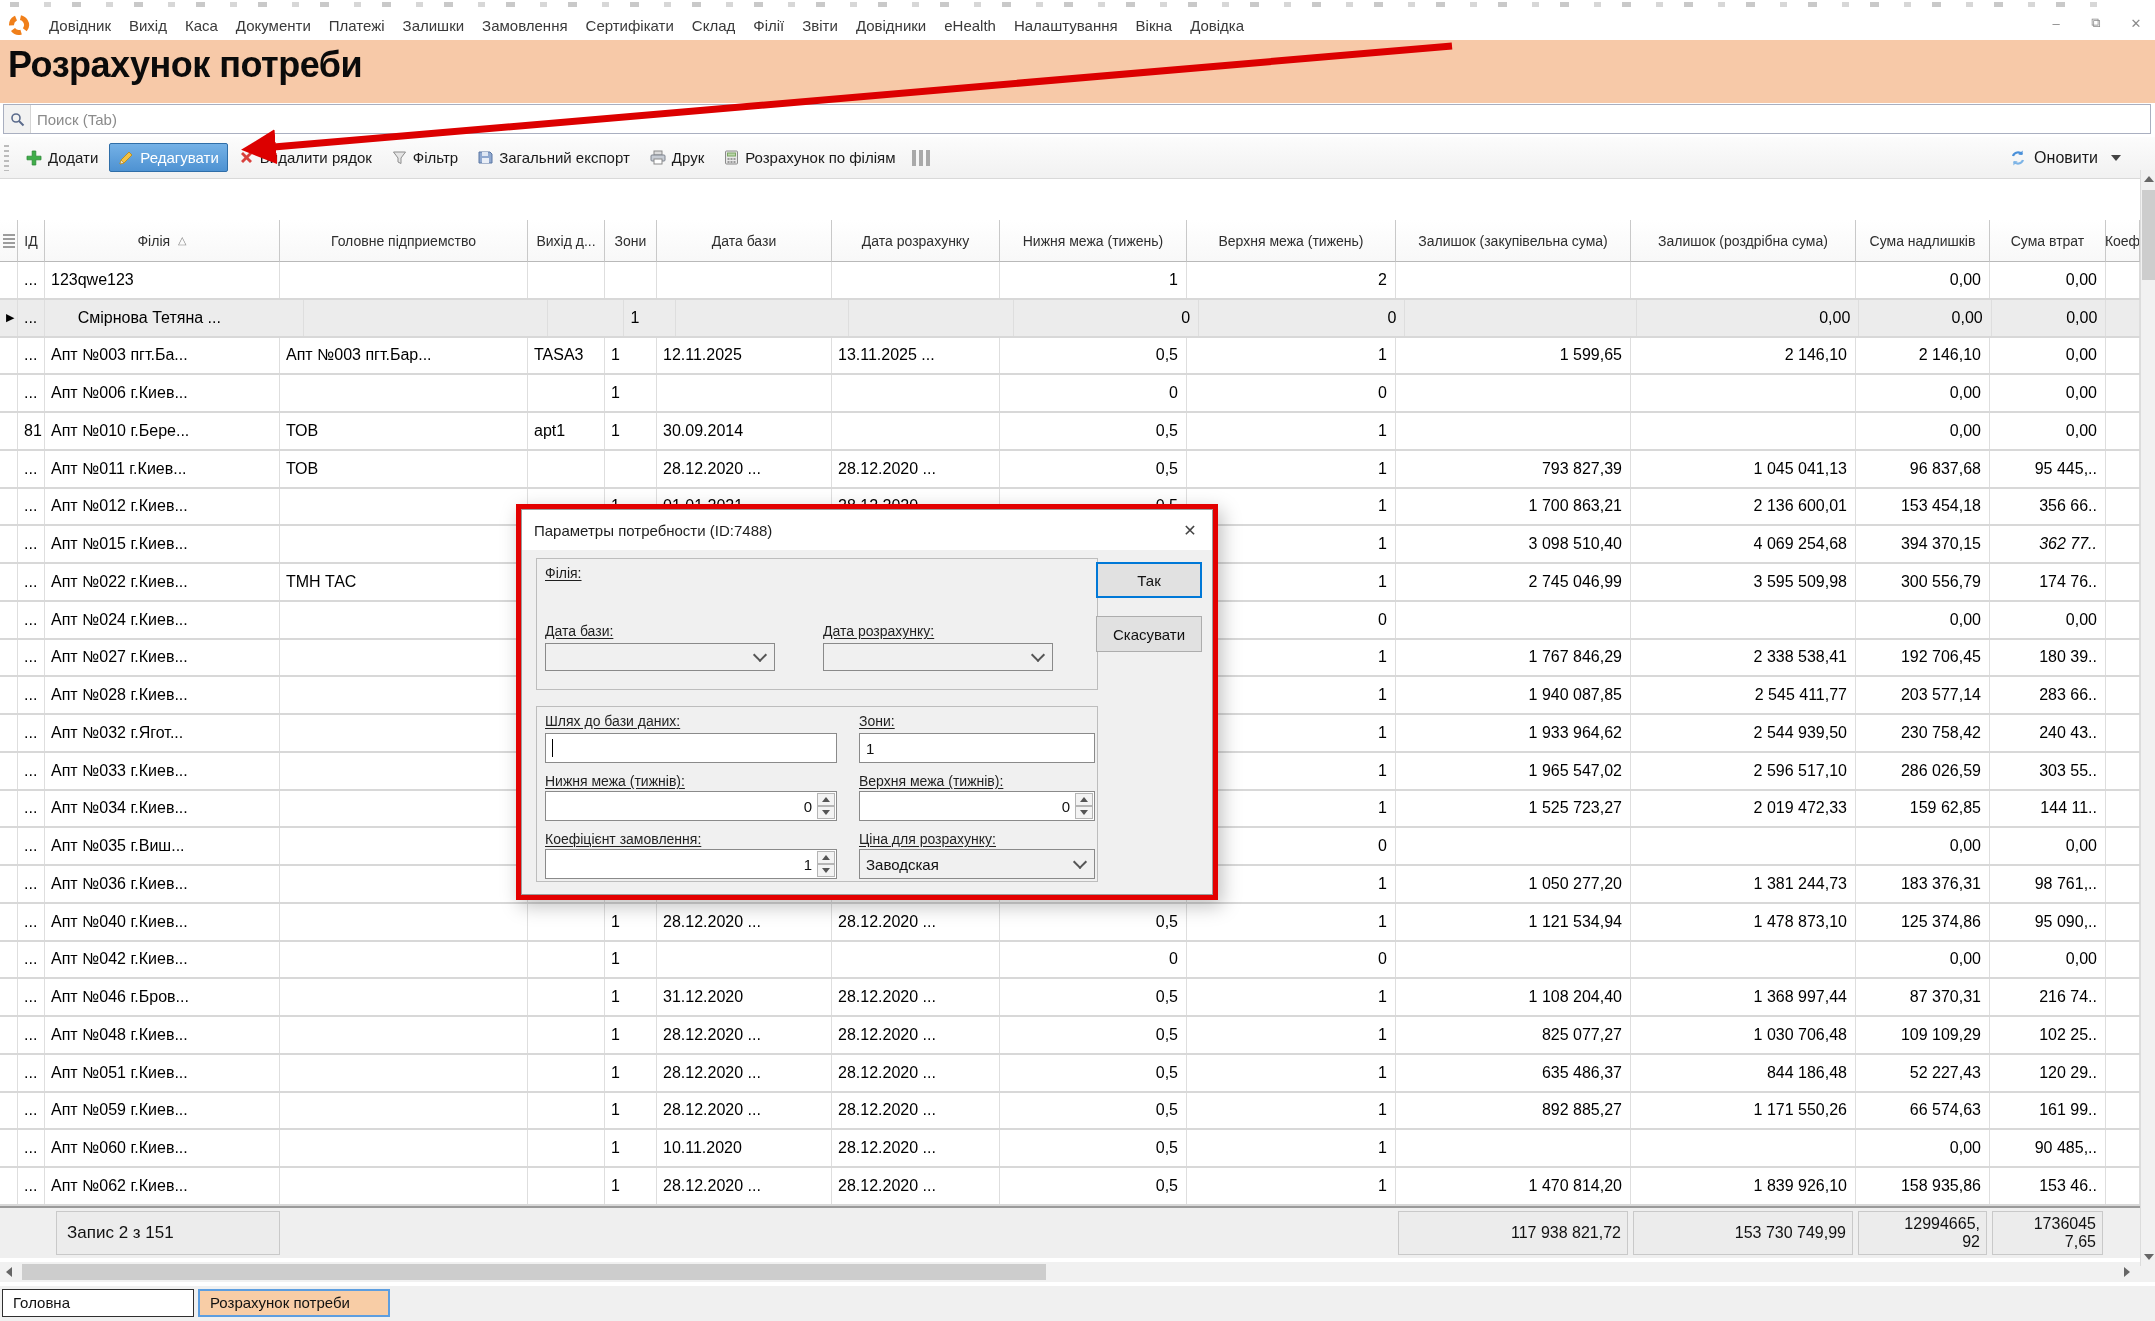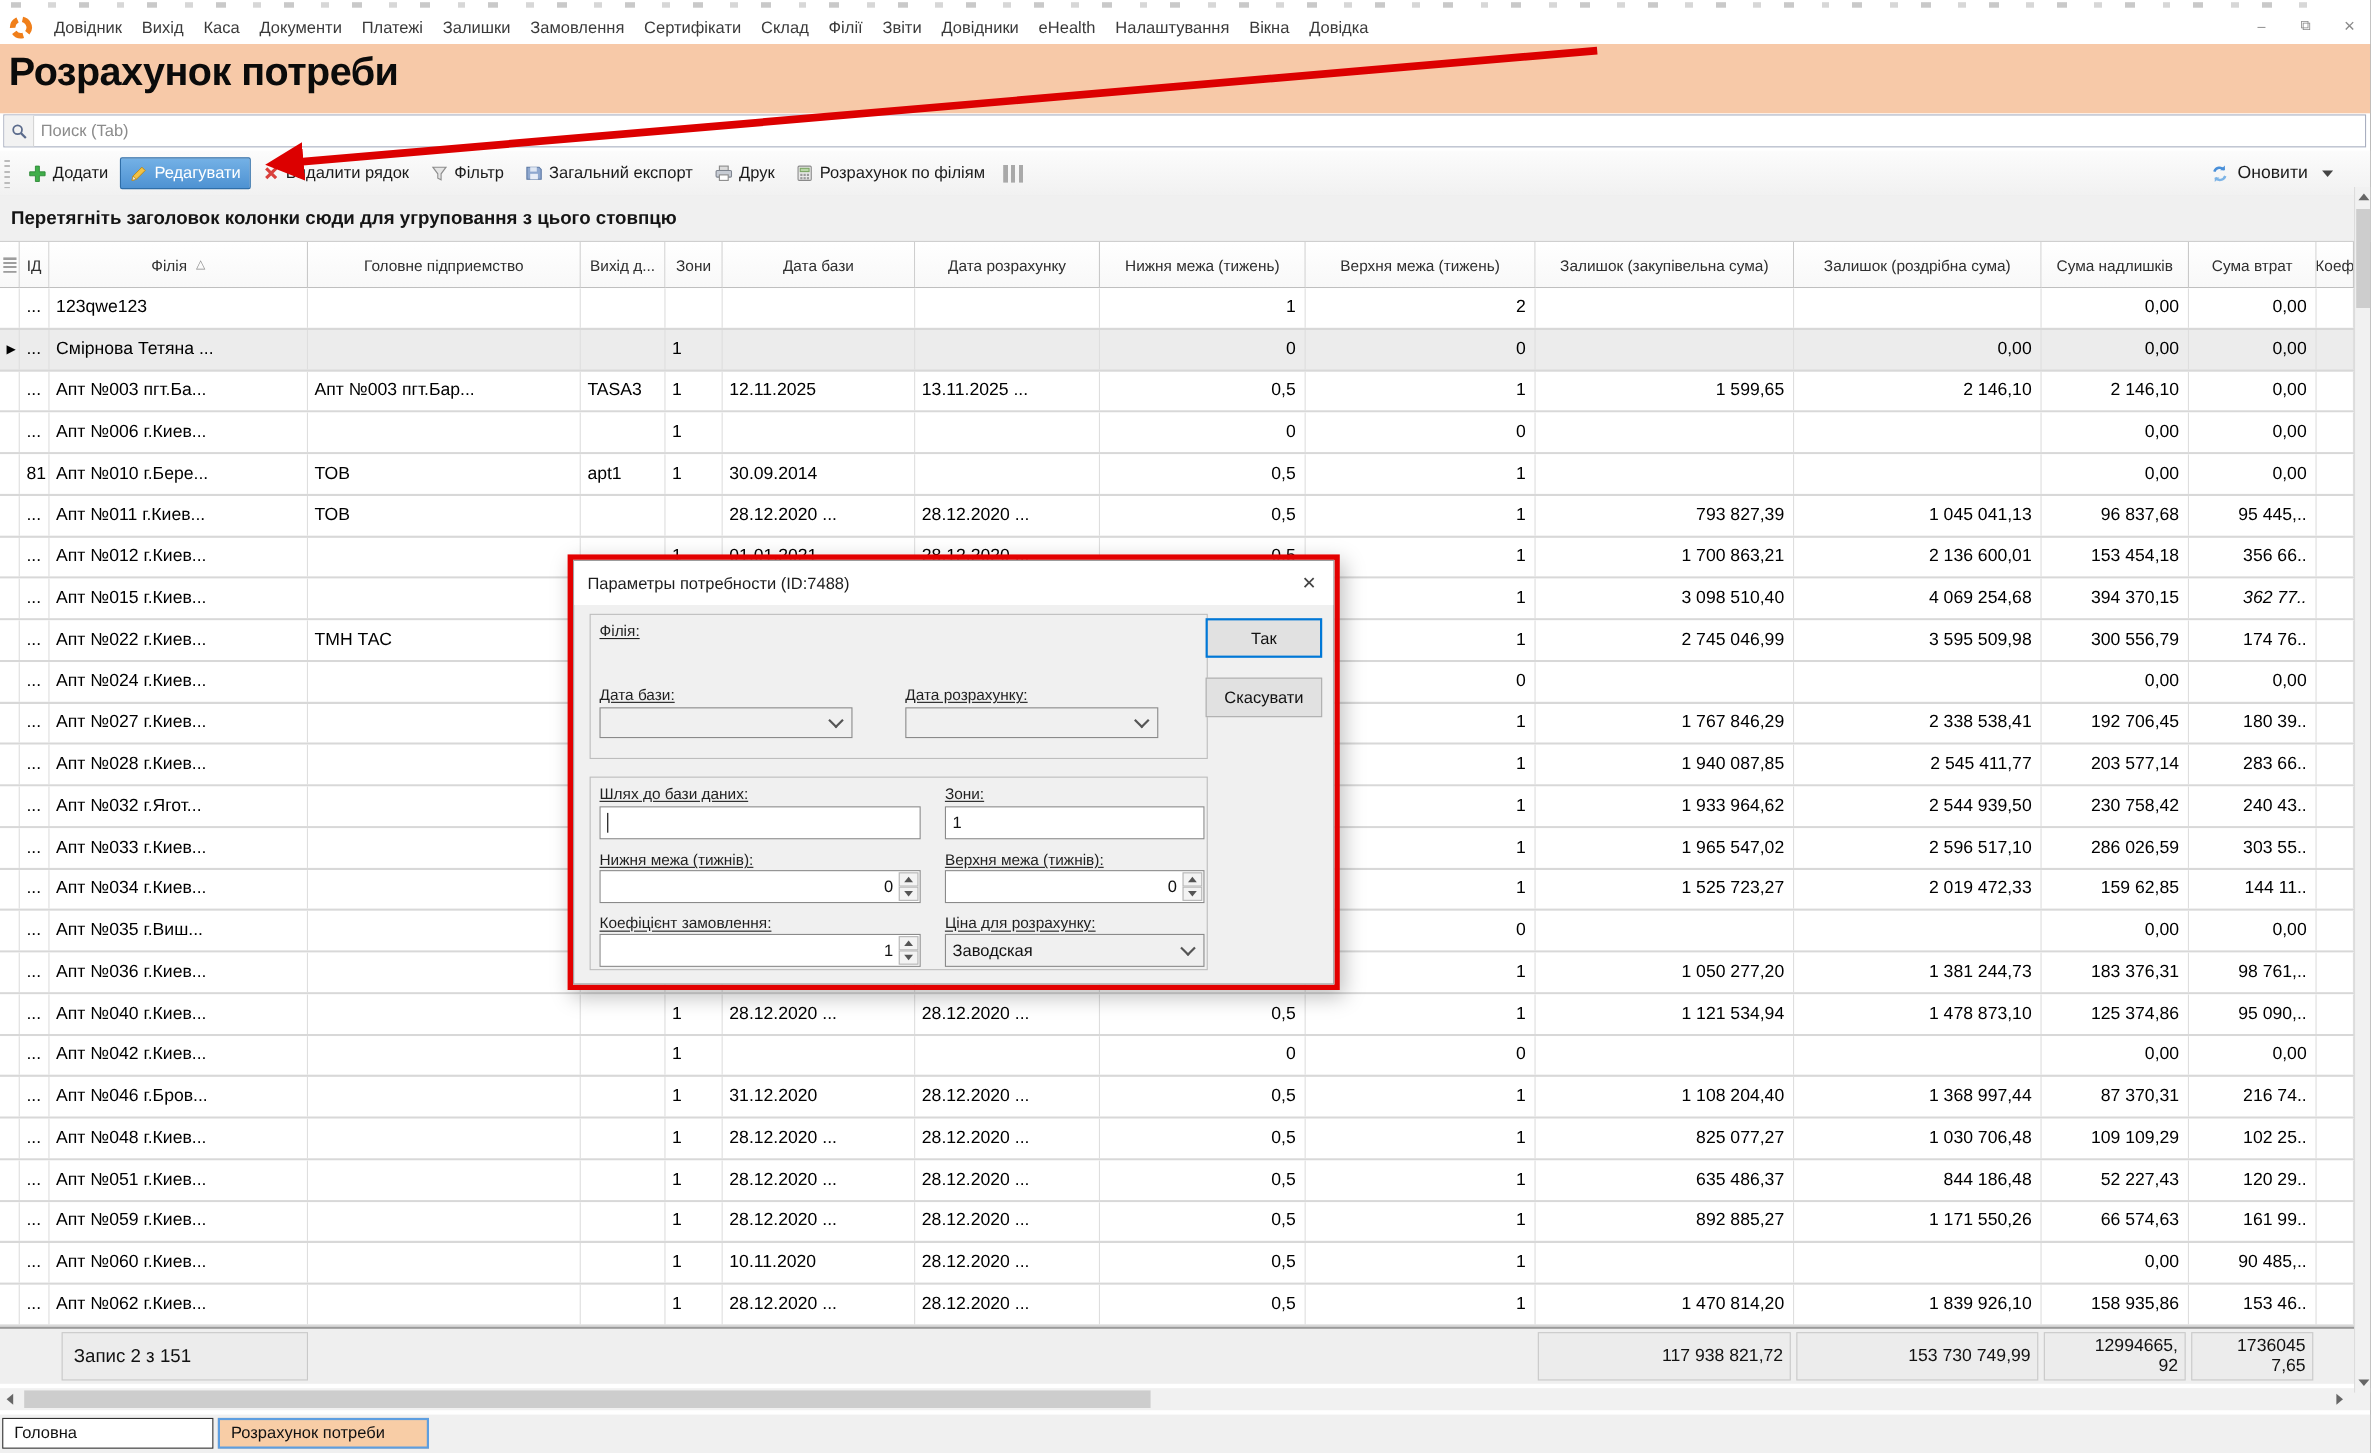--- a/index.html
+++ b/index.html
@@ -248,21 +248,20 @@
           <path d="M13.6 1.5v4.2H9.4z" fill="#4a90d9"></path>
           <path d="M14 11a5.2 5.2 0 0 1-9 1.6" fill="none" stroke="#7db4e6" stroke-width="2.2"></path>
           <path d="M4.4 16.5v-4.2h4.2z" fill="#7db4e6"></path>
         </svg>
       </span>
       <span>Оновити</span>
       <span class="caret-down"></span>
     </div>
   </div>
 
-  <div class="grouphint">Перетягніть заголовок колонки сюди для угруповання з цього стовпцю</div>
 
   <div class="gridheader">
       <div class="hcell" style="width: 18px;">
         <span class="hgrip"></span>
       </div>
       <div class="hcell" style="width: 27px;">
         <span>ІД</span>
       </div>
       <div class="hcell" style="width: 235px;">
         <span>Філія</span>
@@ -321,21 +320,21 @@
         <div class="gcell a-right" style="width: 225px;"></div>
         <div class="gcell a-right" style="width: 134px;">0,00</div>
         <div class="gcell a-right" style="width: 116px;">0,00</div>
         <div class="gcell a-left" style="width: 34px;"></div>
       </div>
       <div class="grow selected">
         <div class="gcell a-left" style="width: 18px;">
           <span class="rowmark">▶</span>
         </div>
         <div class="gcell a-left" style="width: 27px;">...</div>
-        <div class="gcell a-left" style="width: 235px;">Смірнова Тетяна ...</div>
+        <div class="gcell a-left" style="width: 235px; margin-left: 27px;">Смірнова Тетяна ...</div>
         <div class="gcell a-left" style="width: 248px;"></div>
         <div class="gcell a-left" style="width: 77px;"></div>
         <div class="gcell a-left" style="width: 52px;">1</div>
         <div class="gcell a-left" style="width: 175px;"></div>
         <div class="gcell a-left" style="width: 168px;"></div>
         <div class="gcell a-right" style="width: 187px;">0</div>
         <div class="gcell a-right" style="width: 209px;">0</div>
         <div class="gcell a-right" style="width: 235px;"></div>
         <div class="gcell a-right" style="width: 225px;">0,00</div>
         <div class="gcell a-right" style="width: 134px;">0,00</div>

